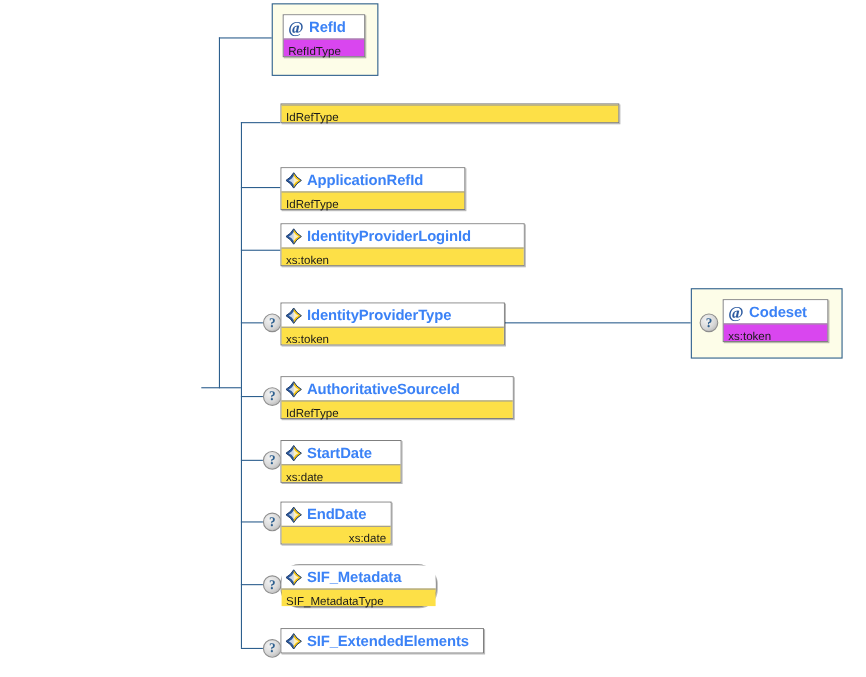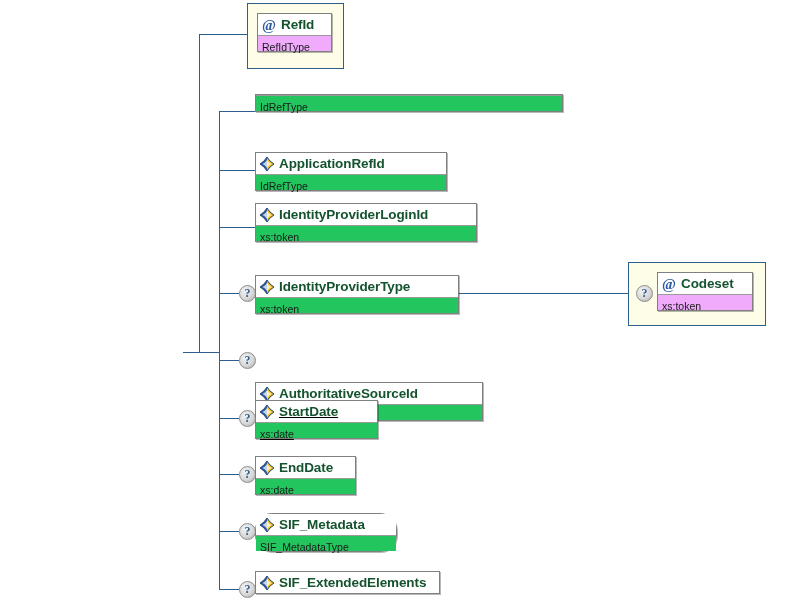--- a/index.html
+++ b/index.html
@@ -49,40 +49,40 @@
     display: flex;
     align-items: center;
     background: #ffffff;
     padding: 1px 4px 1px 3px;
     height: 21px;
     box-sizing: border-box;
   }
   .node .name-text {
     font-size: 13.5px;
     font-weight: bold;
-    color: #14532d;
+    color: #3b82f6;
     white-space: nowrap;
     letter-spacing: -0.1px;
     line-height: 15px;
   }
   .node .type-row {
-    background: #22c55e;
+    background: #fde047;
     border-top: 1px solid #9a9a9a;
     padding: 1px 4px 2px 4px;
     height: 16px;
     box-sizing: border-box;
   }
   .node .type-text {
     font-size: 10.5px;
     color: #1a1a1a;
     white-space: nowrap;
     line-height: 13px;
   }
   .node.attribute .type-row {
-    background: #f0abfc;
+    background: #d946ef;
   }
 
   
   .icon {
     flex: 0 0 auto;
     width: 16px;
     height: 16px;
     margin-right: 4px;
     position: relative;
     display: inline-block;
@@ -147,21 +147,21 @@
       <span class="type-text">RefIdType</span>
     </div>
   </div>
 
   <div class="node" style="left:255px; top:94px; width:308px;">
     <div class="type-row">
       <span class="type-text">IdRefType</span>
     </div>
   </div>
 
-  <div class="node" style="left:255px; top:152px; width:192px;">
+  <div class="node" style="left:255px; top:152px; width:168px;">
     <div class="name-row">
       <span class="icon">
         <svg width="16" height="16" viewBox="0 0 16 16">
           <path d="M8 1 L11 5 L15 8 L11 11 L8 15 L5 11 L1 8 L5 5 Z" fill="#2c5aa0"></path>
           <path d="M8 1 L11 5 L15 8 L11 11 L8 15 Z" fill="#f4c20d"></path>
           <path d="M8 4 L10 6.5 L12.5 8 L10 9.5 L8 12 L6 9.5 L3.5 8 L6 6.5 Z" fill="#ffffff" opacity="0.75"></path>
           <path d="M8 1 L11 5 L15 8 L11 11 L8 15 L5 11 L1 8 L5 5 Z" fill="none" stroke="#1b3c6e" stroke-width="0.9"></path>
         </svg>
       </span>
       <span class="name-text">ApplicationRefId</span>
@@ -200,57 +200,57 @@
         </svg>
       </span>
       <span class="name-text">IdentityProviderType</span>
     </div>
     <div class="type-row">
       <span class="type-text">xs:token</span>
     </div>
   </div>
 
   <div class="opt-marker" style="left:239px; top:352px;">?</div>
-  <div class="node" style="left:255px; top:342px; width:228px;margin-top:40px;">
+  <div class="node" style="left:255px; top:342px; width:212px;">
     <div class="name-row">
       <span class="icon">
         <svg width="16" height="16" viewBox="0 0 16 16">
           <path d="M8 1 L11 5 L15 8 L11 11 L8 15 L5 11 L1 8 L5 5 Z" fill="#2c5aa0"></path>
           <path d="M8 1 L11 5 L15 8 L11 11 L8 15 Z" fill="#f4c20d"></path>
           <path d="M8 4 L10 6.5 L12.5 8 L10 9.5 L8 12 L6 9.5 L3.5 8 L6 6.5 Z" fill="#ffffff" opacity="0.75"></path>
           <path d="M8 1 L11 5 L15 8 L11 11 L8 15 L5 11 L1 8 L5 5 Z" fill="none" stroke="#1b3c6e" stroke-width="0.9"></path>
         </svg>
       </span>
       <span class="name-text">AuthoritativeSourceId</span>
     </div>
     <div class="type-row">
       <span class="type-text">IdRefType</span>
     </div>
   </div>
 
   <div class="opt-marker" style="left:239px; top:410px;">?</div>
-  <div class="node" style="left:255px; top:400px; width:123px;text-decoration:underline;">
+  <div class="node" style="left:255px; top:400px; width:110px;">
     <div class="name-row">
       <span class="icon">
         <svg width="16" height="16" viewBox="0 0 16 16">
           <path d="M8 1 L11 5 L15 8 L11 11 L8 15 L5 11 L1 8 L5 5 Z" fill="#2c5aa0"></path>
           <path d="M8 1 L11 5 L15 8 L11 11 L8 15 Z" fill="#f4c20d"></path>
           <path d="M8 4 L10 6.5 L12.5 8 L10 9.5 L8 12 L6 9.5 L3.5 8 L6 6.5 Z" fill="#ffffff" opacity="0.75"></path>
           <path d="M8 1 L11 5 L15 8 L11 11 L8 15 L5 11 L1 8 L5 5 Z" fill="none" stroke="#1b3c6e" stroke-width="0.9"></path>
         </svg>
       </span>
       <span class="name-text">StartDate</span>
     </div>
     <div class="type-row">
       <span class="type-text">xs:date</span>
     </div>
   </div>
 
   <div class="opt-marker" style="left:239px; top:466px;">?</div>
-  <div class="node" style="left:255px; top:456px; width:101px;">
+  <div class="node" style="left:255px; top:456px; width:101px;text-align:right;">
     <div class="name-row">
       <span class="icon">
         <svg width="16" height="16" viewBox="0 0 16 16">
           <path d="M8 1 L11 5 L15 8 L11 11 L8 15 L5 11 L1 8 L5 5 Z" fill="#2c5aa0"></path>
           <path d="M8 1 L11 5 L15 8 L11 11 L8 15 Z" fill="#f4c20d"></path>
           <path d="M8 4 L10 6.5 L12.5 8 L10 9.5 L8 12 L6 9.5 L3.5 8 L6 6.5 Z" fill="#ffffff" opacity="0.75"></path>
           <path d="M8 1 L11 5 L15 8 L11 11 L8 15 L5 11 L1 8 L5 5 Z" fill="none" stroke="#1b3c6e" stroke-width="0.9"></path>
         </svg>
       </span>
       <span class="name-text">EndDate</span>

